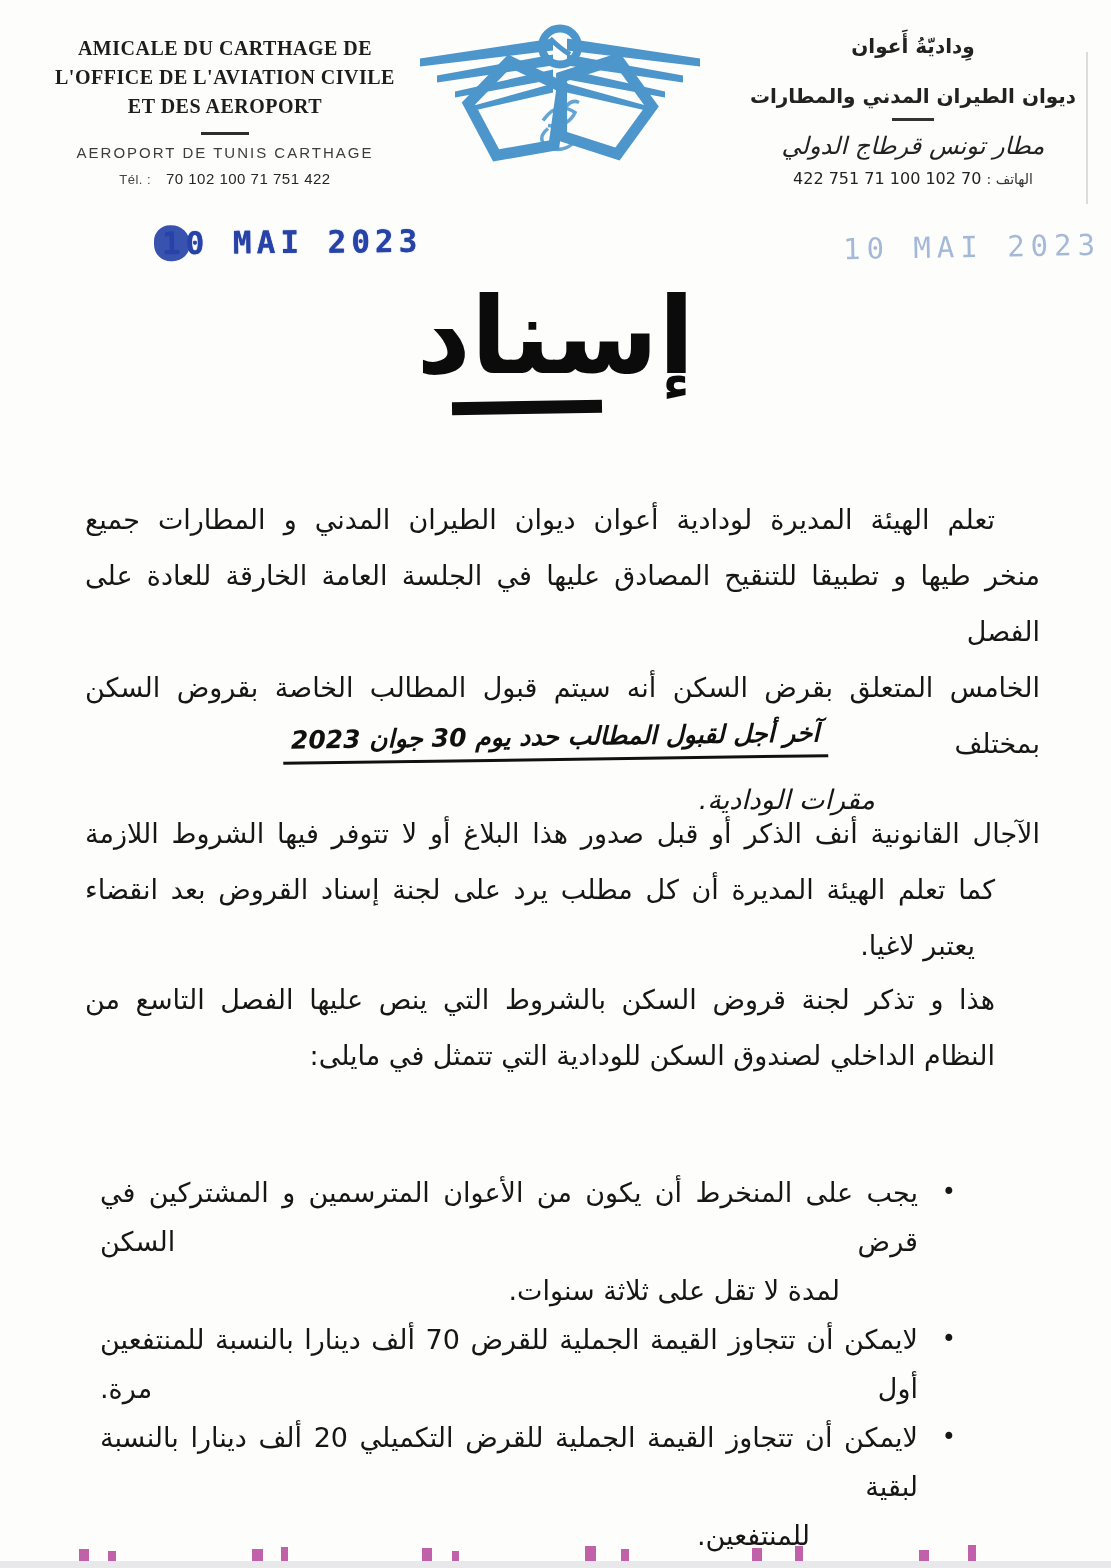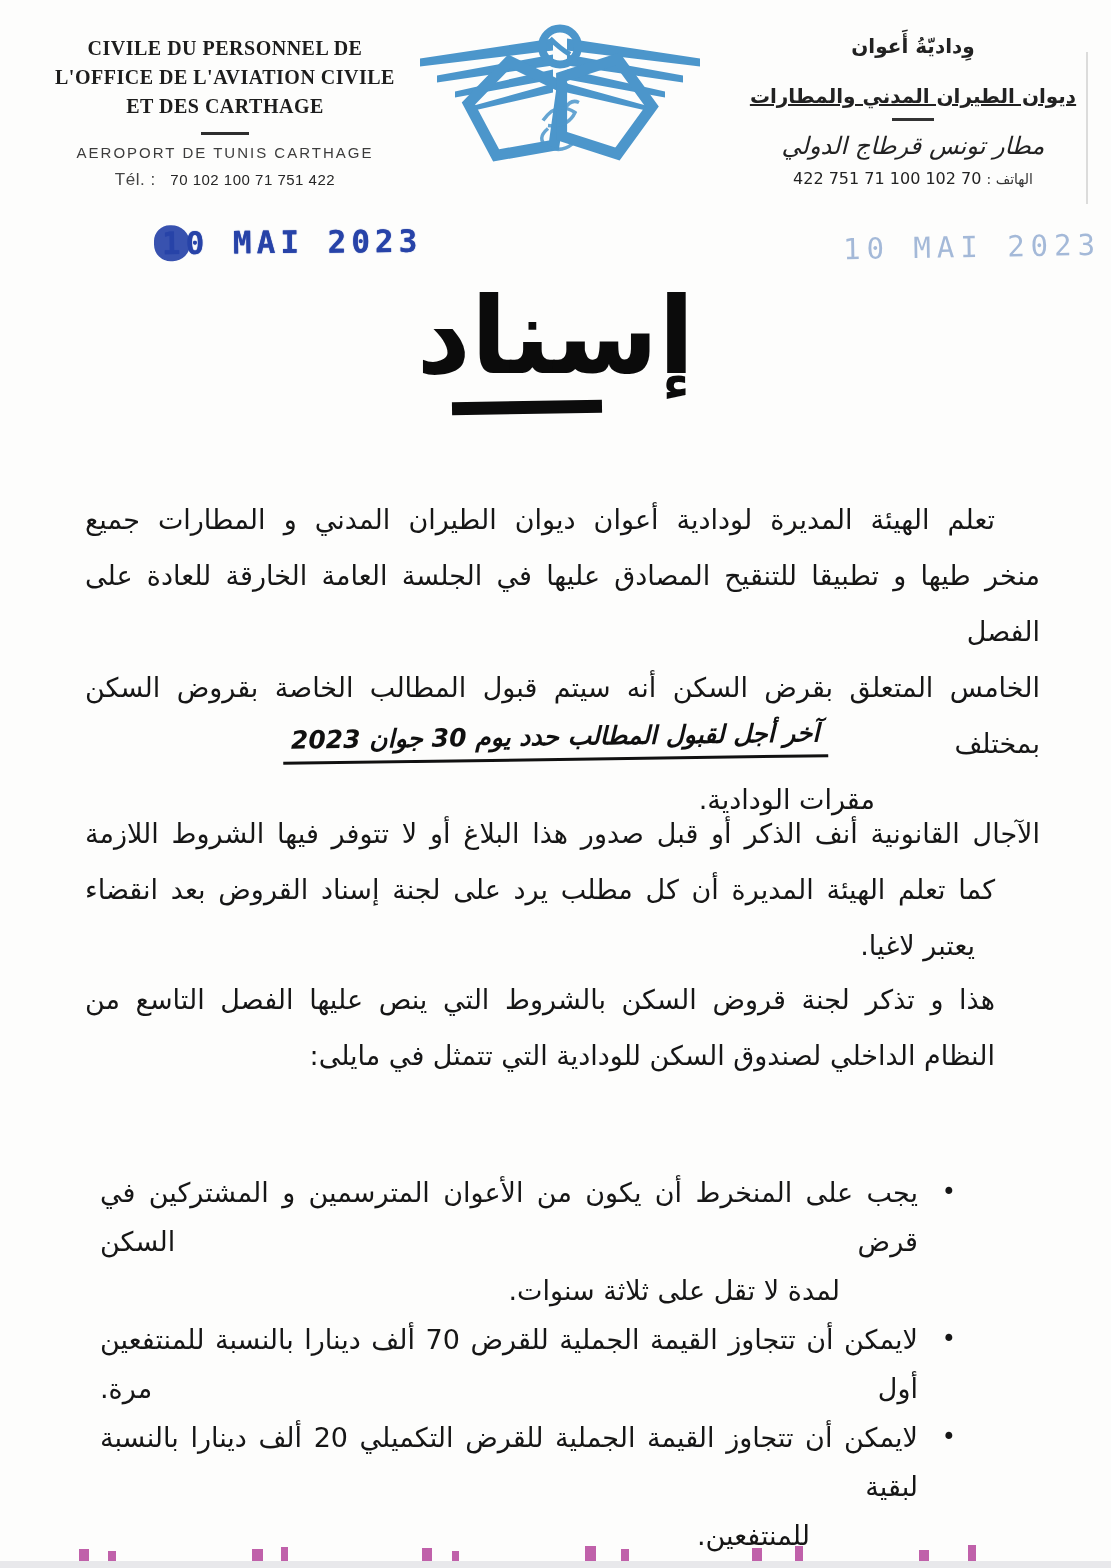--- a/index.html
+++ b/index.html
@@ -25,29 +25,29 @@
   .hl-line{font-size:20px;line-height:29px;letter-spacing:.5px;}
   .hl-divider{width:48px;height:3px;background:#2e2e2e;margin:11px auto 9px;}
   .hl-airport{
     font-family:"Liberation Sans",sans-serif;font-weight:normal;
     font-size:15px;letter-spacing:2px;color:#3c3c3c;margin-top:2px;
   }
   .hl-tel{
     font-family:"Liberation Sans",sans-serif;font-weight:normal;
     font-size:15px;color:#262626;margin-top:9px;letter-spacing:.5px;
   }
-  .hl-tel .tel-label{font-size:17px;color:#444;margin-right:10px;}
+  .hl-tel .tel-label{font-size:13px;color:#444;margin-right:10px;}
 
   
   .logo{position:absolute;left:415px;top:6px;width:290px;height:185px;color:var(--logo-blue);}
 
   
   .header-right{position:absolute;right:28px;top:26px;width:340px;text-align:center;direction:rtl;color:#222;}
   .hr-l1{font-size:20px;font-weight:bold;line-height:40px;}
-  .hr-l2{font-size:20px;font-weight:bold;margin-top:18px;text-decoration:underline;}
+  .hr-l2{font-size:20px;font-weight:bold;margin-top:18px;}
   .hr-divider{width:42px;height:3px;background:#333;margin:10px auto 8px;}
   .hr-l3{font-size:24px;font-weight:normal;font-style:italic;line-height:34px;}
   .hr-tel{font-size:16px;margin-top:6px;direction:rtl;}
   .hr-tel .tel-label{font-size:14px;color:#333;}
 
   
   .stamp{position:absolute;font-family:"DejaVu Sans Mono",monospace;white-space:nowrap;}
   .stamp-left{
     left:162px;top:224px;font-size:31px;letter-spacing:5px;font-weight:bold;
     color:var(--stamp-blue-strong);transform:rotate(-.6deg);
@@ -75,21 +75,21 @@
 
   
   .para{
     position:absolute;right:71px;left:85px;direction:rtl;
     font-size:27px;line-height:56px;color:#161616;
   }
   .line{text-align:justify;text-align-last:justify;}
   .line.end{text-align:right;text-align-last:right;}
   .pr45{padding-right:45px;}
   .pr65{padding-right:65px;}
-  .pr165{padding-right:165px;}
+  .pr165{padding-right:165px;font-style:italic;}
   .para1{top:492px;}
   .para2{top:806px;}
   .para3{top:972px;}
 
   .deadline{position:absolute;top:722px;left:0;width:100%;text-align:center;direction:rtl;}
   .deadline-text{
     display:inline-block;font-size:25px;font-weight:bold;font-style:italic;
     border-bottom:3px solid #111;padding:0 8px 7px;transform:rotate(-.8deg);
     color:#101010;
   }
@@ -108,23 +108,23 @@
   .scan-line{position:absolute;left:1086px;top:52px;width:2px;height:152px;background:#cdcdcd;opacity:.7;}
   .scan-strip{position:absolute;left:0;right:0;bottom:0;height:7px;background:#e8e8eb;}
   .pink{position:absolute;bottom:7px;background:var(--artifact-pink);opacity:.85;}
 </style>
 </head>
 <body>
 
 <div class="page">
 
   <div class="header-left">
-    <div class="hl-line">CIVILE DU PERSONNEL DE</div>
+    <div class="hl-line">AMICALE DU CARTHAGE DE</div>
     <div class="hl-line">L'OFFICE DE L'AVIATION CIVILE</div>
-    <div class="hl-line">ET DES CARTHAGE</div>
+    <div class="hl-line">ET DES AEROPORT</div>
     <div class="hl-divider"></div>
     <div class="hl-airport">AEROPORT DE TUNIS CARTHAGE</div>
     <div class="hl-tel">
       <span class="tel-label">Tél. :</span>
       <span>70 102 100   71 751 422</span>
     </div>
   </div>
 
   <svg class="logo" viewBox="0 0 290 180" xmlns="http://www.w3.org/2000/svg" aria-hidden="true">
     <g fill="currentColor">

